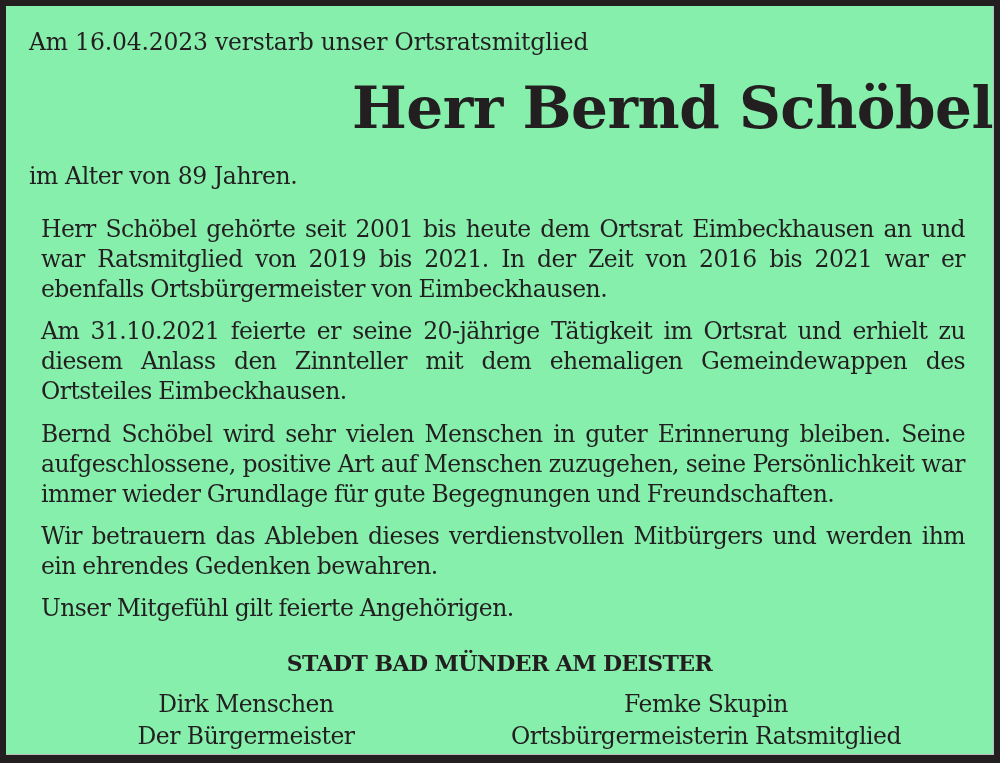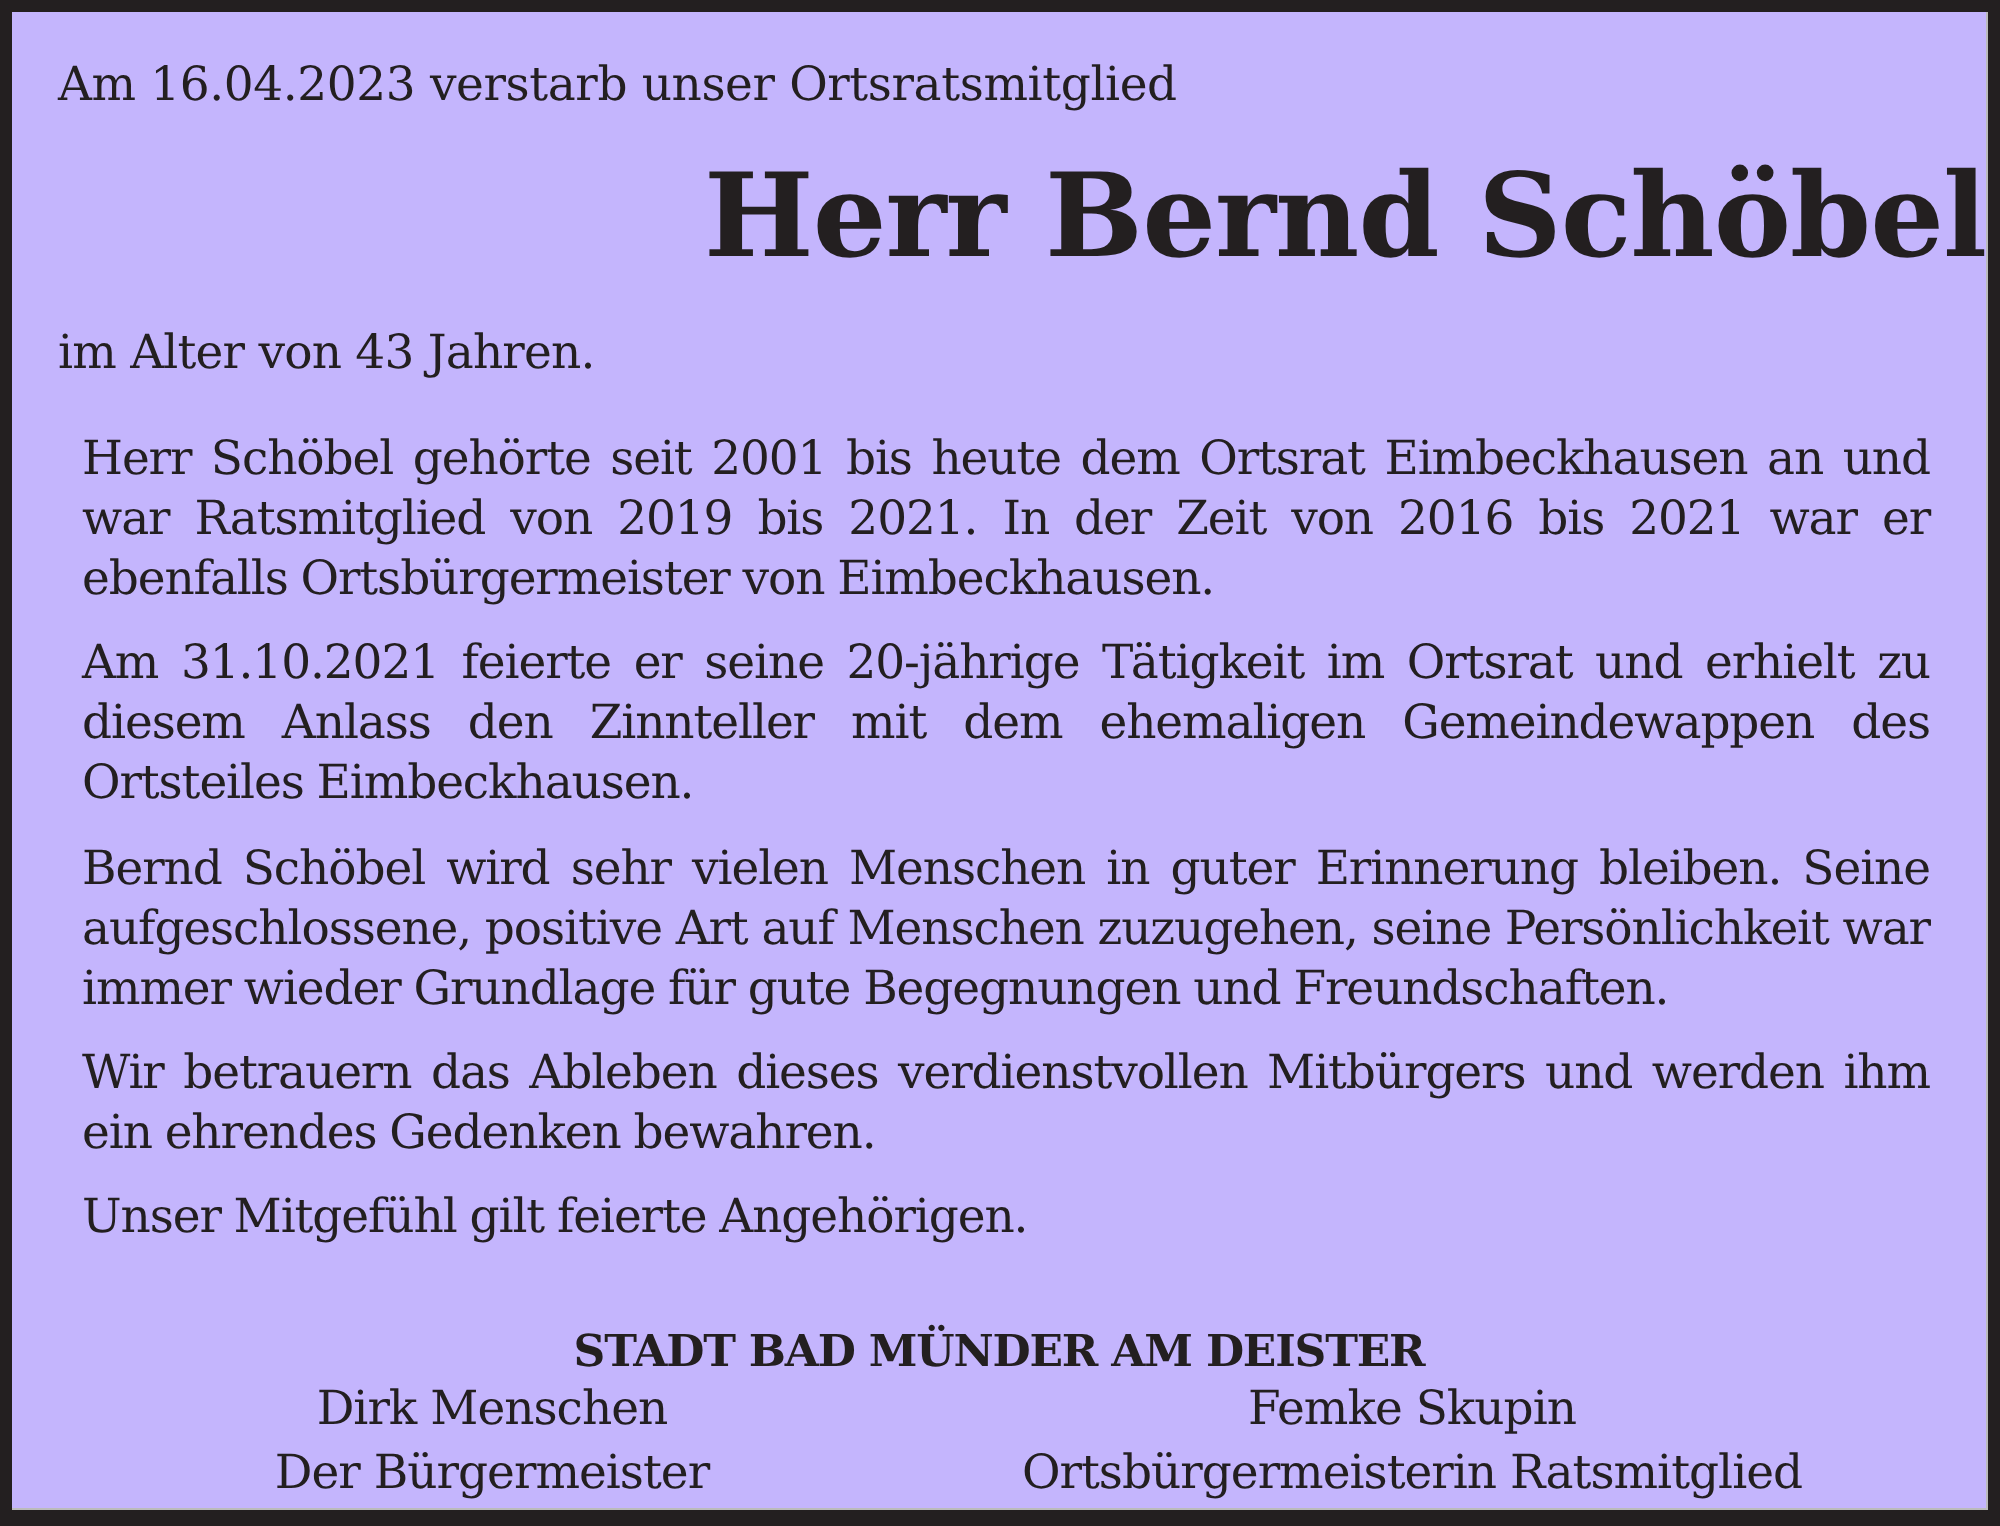--- a/index.html
+++ b/index.html
@@ -1,51 +1,51 @@
 <!DOCTYPE html>
 <html><head>
 <meta charset="utf-8">
 <style>
   html, body { margin: 0; padding: 0; background: #231f20; }
   body { width: 1000px; height: 763px; overflow: hidden; position: relative; }
   .frame {
     position: absolute; left: 6px; top: 6px; width: 988px; height: 749px;
-    background: #c4b5fd; box-sizing: border-box;
+    background: #86efac; box-sizing: border-box;
     border-right: 1px solid #bbb; border-bottom: 1px solid #bbb;
     font-family: "DejaVu Serif", "Liberation Serif", serif;
     color: #231f20;
   }
   .intro { position: absolute; left: 23px; top: 22px; font-size: 23.5px; letter-spacing: -0.2px; }
   .name {
     position: absolute; left: 0; right: 0; top: 73px; text-align: right;
     font-size: 58px; font-weight: bold; letter-spacing: -0.5px; line-height: 1;
   }
   .age { position: absolute; left: 23px; top: 156px; font-size: 23.5px; letter-spacing: -0.4px; }
   .body {
     position: absolute; left: 23px; top: 196px; width: 948px;
     font-size: 23.5px; line-height: 30.1px; text-align: justify;
     letter-spacing: -0.55px; word-spacing: -0.5px;
   }
   .body p { margin: 12px; }
   .org {
     position: absolute; left: 0; right: 0; top: 644px; text-align: center;
-    font-size: 22px; font-weight: bold; letter-spacing: -0.6px; margin-top: 13px;
+    font-size: 22px; font-weight: bold; letter-spacing: -0.6px;
   }
   .sig { position: absolute; top: 682px; text-align: center; font-size: 23.5px; line-height: 32px; letter-spacing: -0.5px; }
   .sig.left { left: 90px; width: 300px; }
   .sig.right { left: 450px; width: 500px; }
   .sig div { white-space: nowrap; }
 </style>
 </head>
 <body>
 
 <div class="frame">
   <div class="intro">Am 16.04.2023 verstarb unser Ortsratsmitglied</div>
   <div class="name">Herr Bernd Schöbel</div>
-  <div class="age">im Alter von 43 Jahren.</div>
+  <div class="age">im Alter von 89 Jahren.</div>
   <div class="body">
     <p>Herr Schöbel gehörte seit 2001 bis heute dem Ortsrat Eimbeckhausen an und war Ratsmitglied von 2019 bis 2021. In der Zeit von 2016 bis 2021 war er ebenfalls Ortsbürgermeister von Eimbeckhausen.</p>
     <p>Am 31.10.2021 feierte er seine 20-jährige Tätigkeit im Ortsrat und erhielt zu diesem Anlass den Zinnteller mit dem ehemaligen Gemeindewappen des Ortsteiles Eimbeckhausen.</p>
     <p>Bernd Schöbel wird sehr vielen Menschen in guter Erinnerung bleiben. Seine aufgeschlossene, positive Art auf Menschen zuzugehen, seine Persönlichkeit war immer wieder Grundlage für gute Begegnungen und Freundschaften.</p>
     <p>Wir betrauern das Ableben dieses verdienstvollen Mitbürgers und werden ihm ein ehrendes Gedenken bewahren.</p>
     <p>Unser Mitgefühl gilt feierte Angehörigen.</p>
   </div>
   <div class="org">STADT BAD MÜNDER AM DEISTER</div>
   <div class="sig left">
     <div>Dirk Menschen</div>

